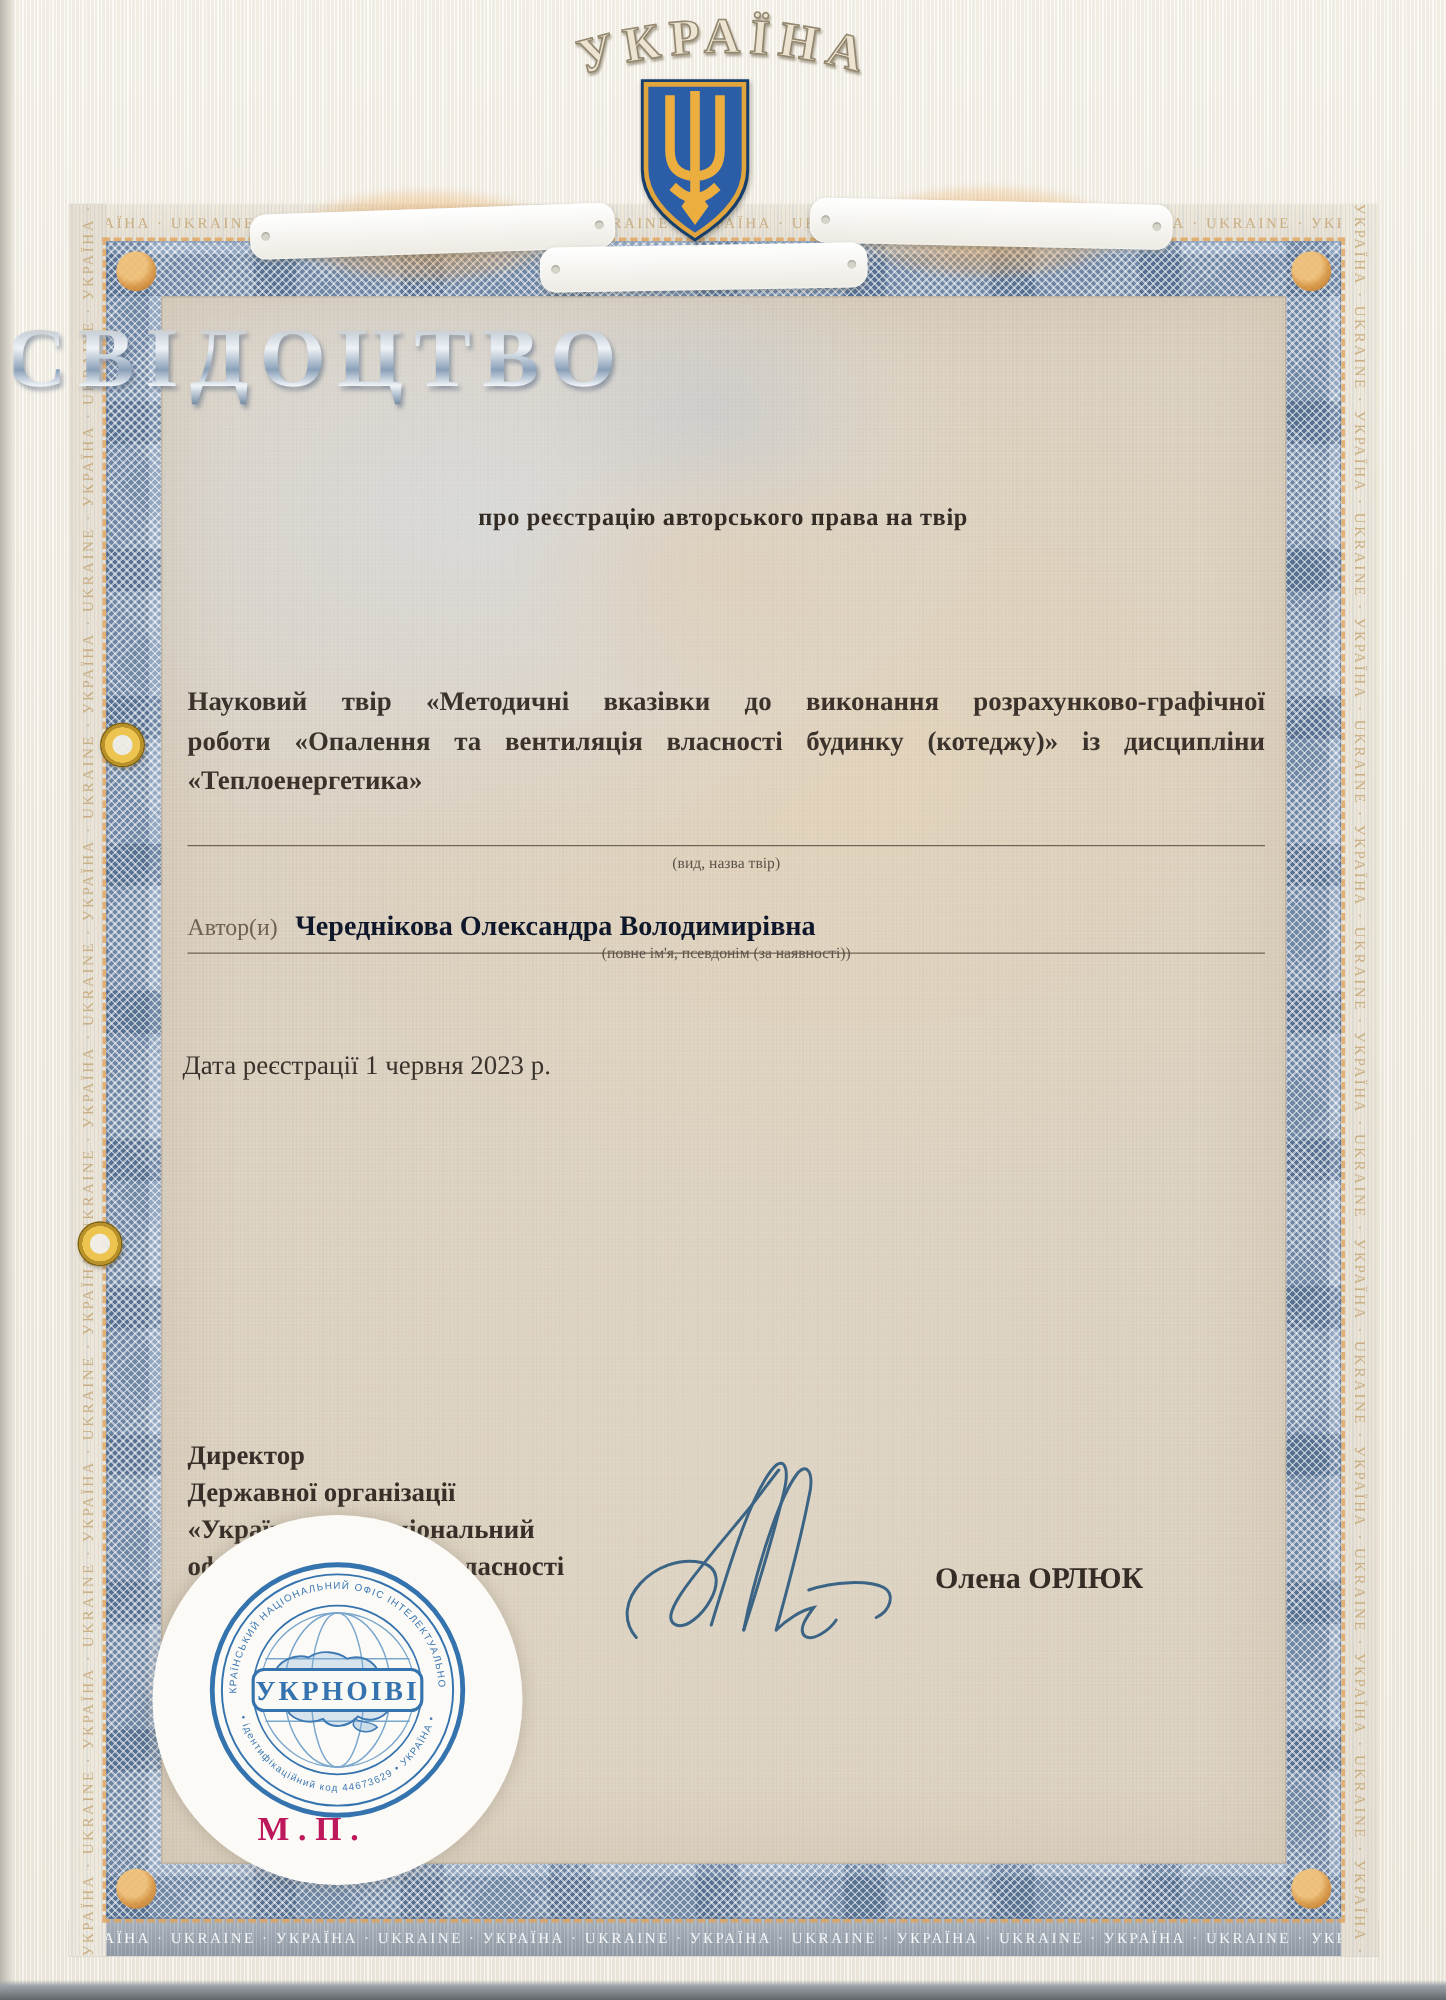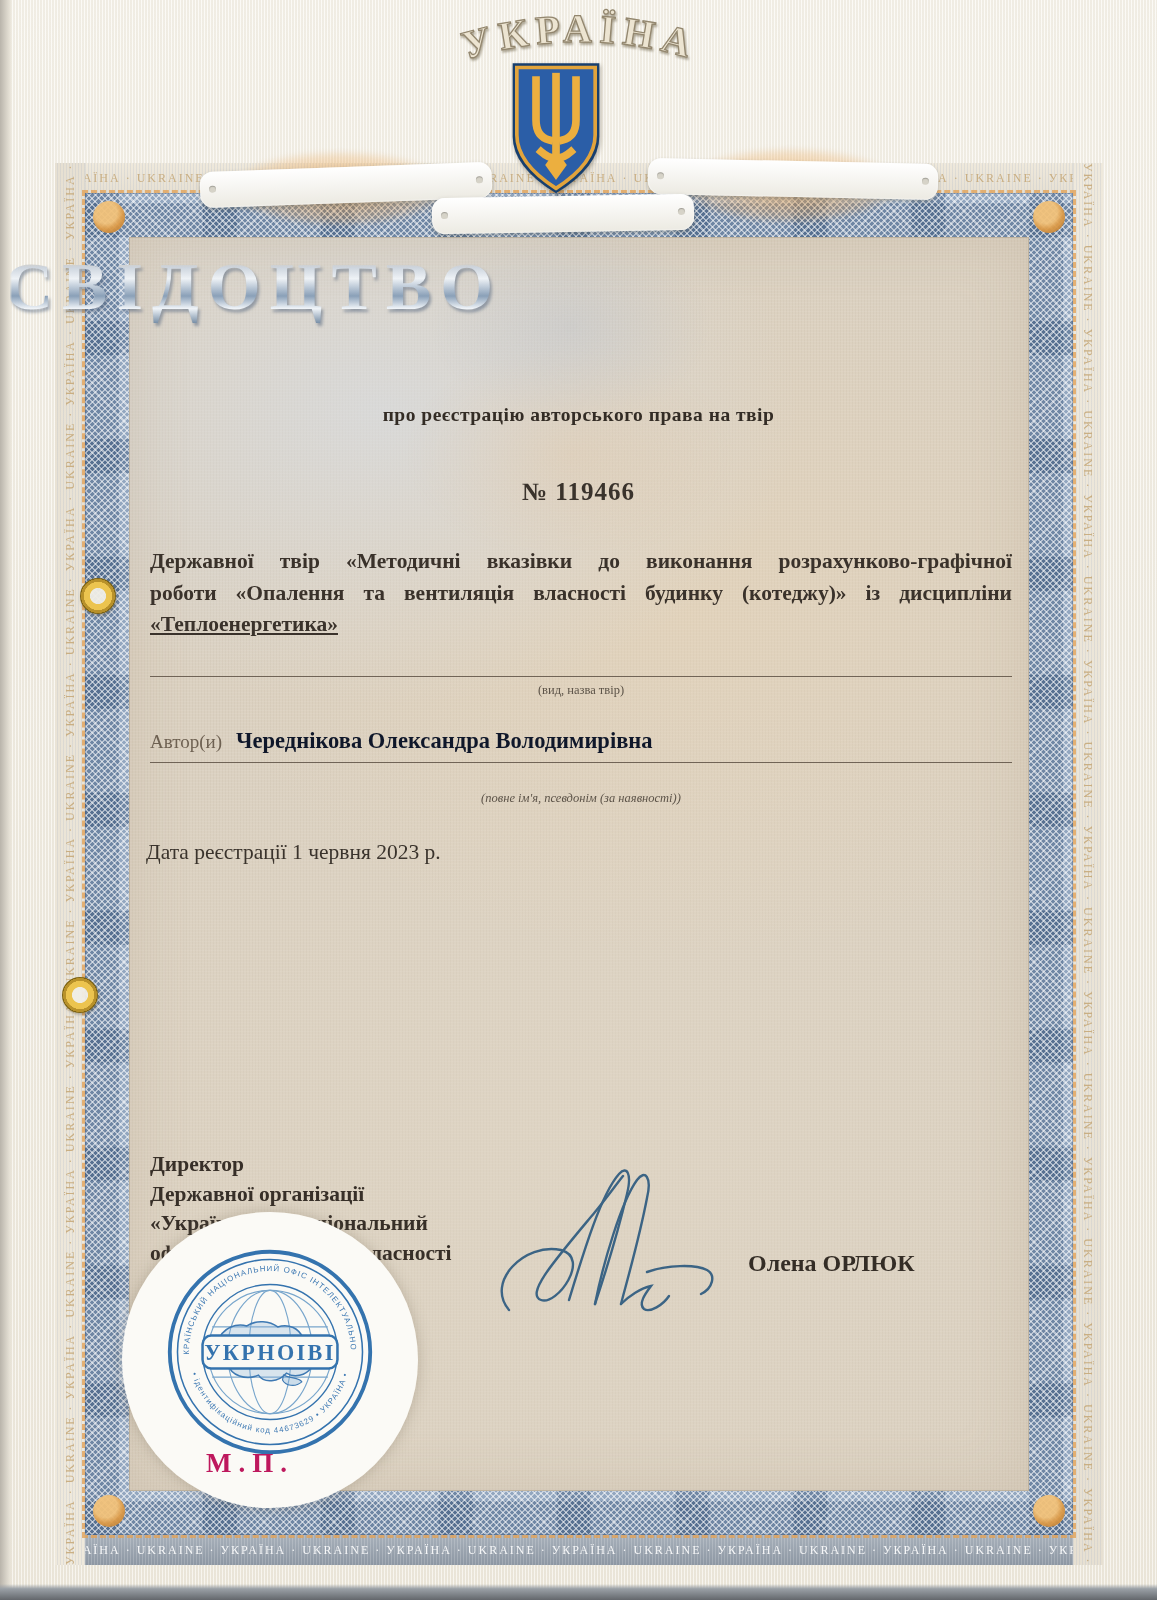--- a/index.html
+++ b/index.html
@@ -89,30 +89,30 @@
     background:linear-gradient(180deg,#dfb276 0%,#cdd5de 26%,#eef2f6 40%,#8aa0b8 62%,#f0f4f8 78%,#5f7a96 100%);
     -webkit-background-clip:text;background-clip:text;-webkit-text-fill-color:transparent;
     filter:drop-shadow(2px 3px 1.5px rgba(90,105,130,.55));}
   .doc-subtitle{position:absolute;left:0;top:404px;width:100%;text-align:center;
     font-size:19.5px;font-weight:bold;color:#332c25;letter-spacing:.5px;}
   .doc-number{position:absolute;left:0;top:478px;width:100%;text-align:center;
     font-size:25px;font-weight:bold;color:#3a332c;letter-spacing:1px;}
   .work{position:absolute;left:150px;top:546px;width:862px;font-size:21.5px;font-weight:bold;
     color:#3a322b;}
   .work .wline{line-height:31.5px;text-align:justify;text-align-last:justify;}
-  .work .wline.last{text-align-last:left;text-decoration:underline;}
+  .work .wline.last{text-align-last:left;}
   .rule{position:absolute;left:150px;width:862px;border-bottom:1.5px solid #55493c;opacity:.8;}
   .rule-work{top:676px;}
   .caption{position:absolute;left:150px;width:862px;text-align:center;font-size:12.5px;color:#5c5348;}
   .cap-work{top:683px;}
   .author-row{position:absolute;left:150px;top:728px;width:862px;}
   .author-label{font-size:19px;color:#6e6152;}
   .author-name{font-size:22.5px;font-weight:bold;color:#0f172a;margin-left:14px;}
   .rule-author{top:762px;}
-  .cap-author{top:791px;font-style:italic;}
+  .cap-author{top:755px;}
   .date-line{position:absolute;left:146px;top:840px;font-size:21.5px;color:#3a332c;}
   .director{position:absolute;left:150px;top:1150px;width:400px;font-size:21.5px;font-weight:bold;
     line-height:29.5px;color:#372f28;}
   .sig{position:absolute;left:495px;top:1150px;width:255px;height:195px;z-index:7;}
   .sig-name{position:absolute;left:748px;top:1250px;font-size:24px;font-weight:bold;color:#342d26;}
 
   
   .watermark{position:absolute;left:250px;top:560px;width:620px;height:620px;z-index:0;opacity:.55;}
 
   
@@ -183,24 +183,23 @@
     <path d="M18 12 V36 Q18 46 26 48"></path>
     <path d="M42 12 V36 Q42 46 34 48"></path>
     <path d="M21 55 Q30 63 39 55"></path>
   </g>
   <path d="M30 54 L36.5 63 L30 72 L23.5 63 Z" fill="#ecaf3f"></path>
 </svg>
 
 <div class="content">
   <h1 class="doc-title">СВІДОЦТВО</h1>
   <div class="doc-subtitle">про реєстрацію авторського права на твір</div>
-  <div class="doc-number">№ 119466</div>
 
   <div class="work">
-    <div class="wline">Державної твір «Методичні вказівки до виконання розрахунково-графічної</div>
+    <div class="wline">Науковий твір «Методичні вказівки до виконання розрахунково-графічної</div>
     <div class="wline">роботи «Опалення та вентиляція власності будинку (котеджу)» із дисципліни</div>
     <div class="wline last">«Теплоенергетика»</div>
   </div>
   <div class="rule rule-work"></div>
   <div class="caption cap-work">(вид, назва твір)</div>
 
   <div class="author-row">
     <span class="author-label">Автор(и)</span><span class="author-name">Череднікова Олександра Володимирівна</span>
   </div>
   <div class="rule rule-author"></div>

